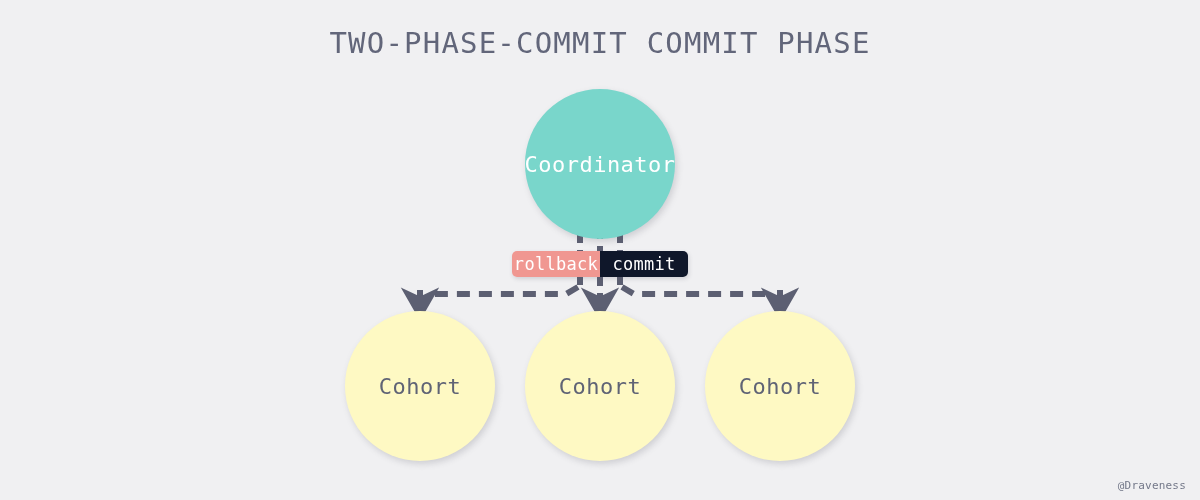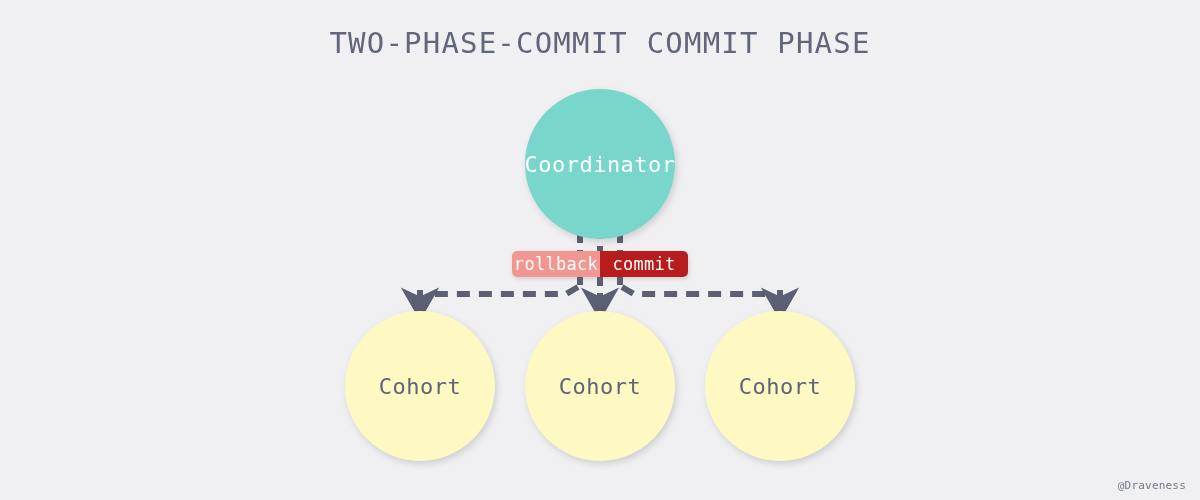--- a/index.html
+++ b/index.html
@@ -78,21 +78,21 @@
     font-size: 17px;
     color: #ffffff;
     letter-spacing: 0.3px;
     white-space: pre;
     height: 100%;
   }
   .cell-rollback {
     background: #f09791;
   }
   .cell-commit {
-    background: #b91c1c;
+    background: #0f172a;
   }
   .watermark {
     position: absolute;
     right: 14px;
     bottom: 8px;
     font-family: "DejaVu Sans Mono", "Liberation Mono", monospace;
     font-size: 11px;
     color: #737889;
     letter-spacing: 0.2px;
     white-space: pre;

